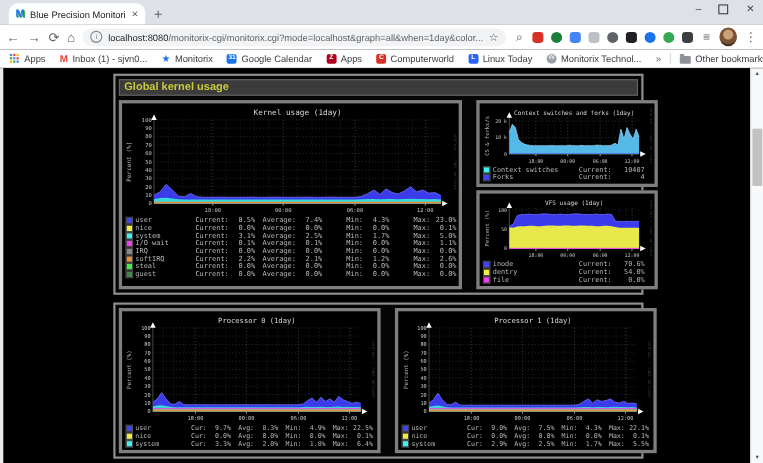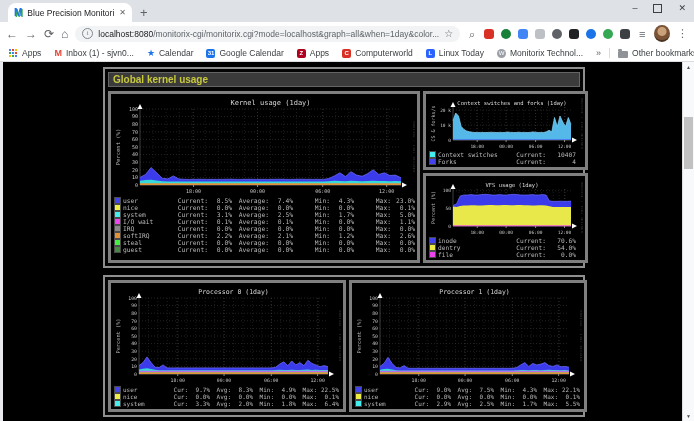--- a/index.html
+++ b/index.html
@@ -41,21 +41,21 @@
   .bm-right{margin-left:auto;display:flex;align-items:center;gap:8px;}
   .bm-chev{color:#5f6368;font-size:9px;}
   .bm-div{width:1px;height:10px;background:#dadce0;}
 
   
   .page{height:359px;background:#000;position:relative;display:flex;}
   .page-left-edge{width:3px;background:#e8eaed;flex:0 0 3px;height:100%;}
   .content{margin-left:100px;margin-top:5px;width:482px;}
   .section{border:2px solid #8f8f8f;background:#050505;padding:3px;margin-bottom:7px;}
   .section-title{background:#3b3b3b;border:1px solid #656565;color:#c9c93d;font-weight:bold;font-size:10px;height:13px;line-height:13px;padding:0 4px;margin-bottom:4px;}
-  .prow{display:flex;gap:3px;align-items:stretch;}
+  .prow{display:flex;gap:13px;align-items:stretch;}
   .pcol{display:flex;flex-direction:column;gap:3px;}
   .graph-panel{border:3px solid #7f7f7f;background:#000;padding:2px;}
   .legend{padding:1px 0 0 0;}
   .lrow{display:flex;align-items:center;height:7px;line-height:7px;color:#b8b8b8;font-family:"DejaVu Sans Mono",monospace;white-space:nowrap;}
   .sw{width:5px;height:5px;margin:0 3px 0 2px;outline:1px solid #4a4a4a;flex:0 0 5px;}
   .llab{text-align:right;}
   .lval{text-align:right;}
 
   
   .scrollbar{position:absolute;right:0;top:0;width:11px;height:100%;background:#f8f9fa;border-left:1px solid #e0e0e0;}
@@ -114,21 +114,21 @@
         <span class="bm">
           <span class="bm-grid"></span>
           <span>Apps</span>
         </span>
         <span class="bm">
           <span class="bm-letter" style="color: rgb(234, 67, 53);">M</span>
           <span>Inbox (1) - sjvn0...</span>
         </span>
         <span class="bm">
           <span class="bm-star">★</span>
-          <span>Calendar</span>
+          <span>Monitorix</span>
         </span>
         <span class="bm">
           <span class="bm-square" style="background: rgb(26, 115, 232);">31</span>
           <span>Google Calendar</span>
         </span>
         <span class="bm">
           <span class="bm-square" style="background: rgb(176, 0, 32);">Z</span>
           <span>Apps</span>
         </span>
         <span class="bm">

